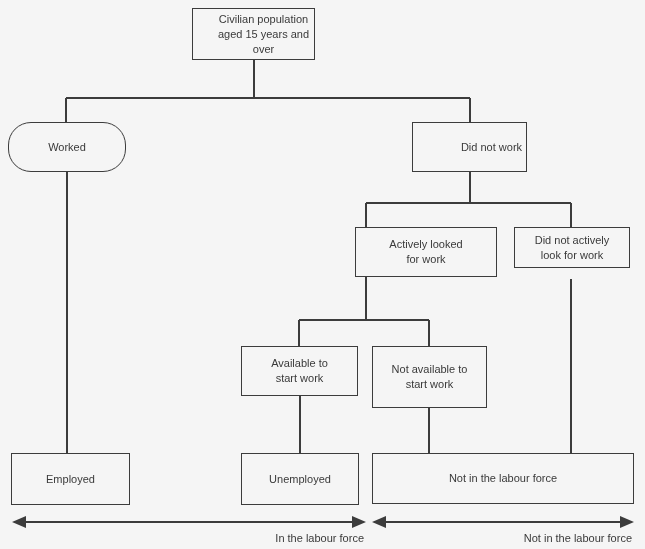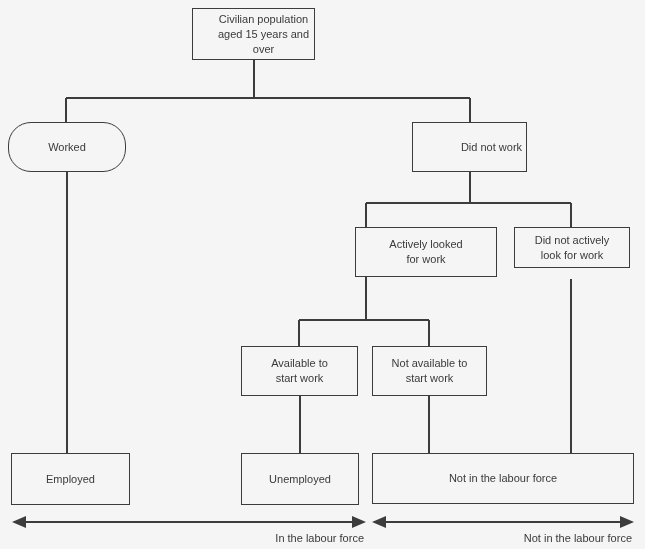--- a/index.html
+++ b/index.html
@@ -106,21 +106,21 @@
 
   <div class="node-box" style="left:307px; top:227px; width:142px; height:50px;margin-left:48px;">Actively looked
 for work</div>
 
   <div class="node-box" style="left:514px; top:227px; width:116px; height:41px;">Did not actively
 look for work</div>
 
   <div class="node-box" style="left:241px; top:346px; width:117px; height:50px;">Available to
 start work</div>
 
-  <div class="node-box" style="left:372px; top:346px; width:115px; height:50px;">Not available to
+  <div class="node-box" style="left:372px; top:346px; width:115px; height:62px;">Not available to
 start work</div>
 
   <div class="node-box" style="left:11px; top:453px; width:119px; height:52px;text-align:right;">Employed</div>
 
   <div class="node-box" style="left:241px; top:453px; width:118px; height:52px;">Unemployed</div>
 
   <div class="node-box" style="left:372px; top:453px; width:262px; height:51px;">Not in the labour force</div>
 
   <div class="axis-label" style="left:14px; top:531px; width:350px;">In the labour force</div>
 

